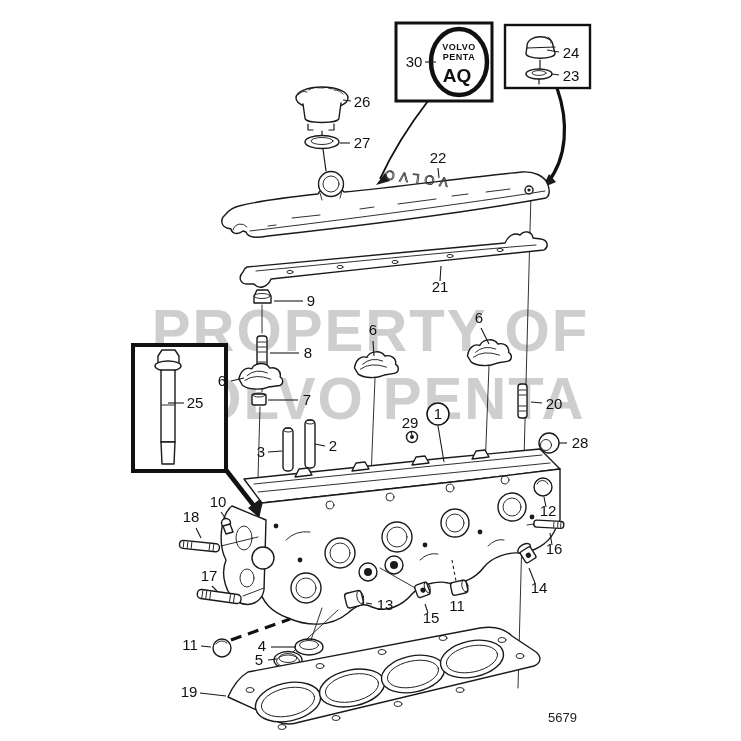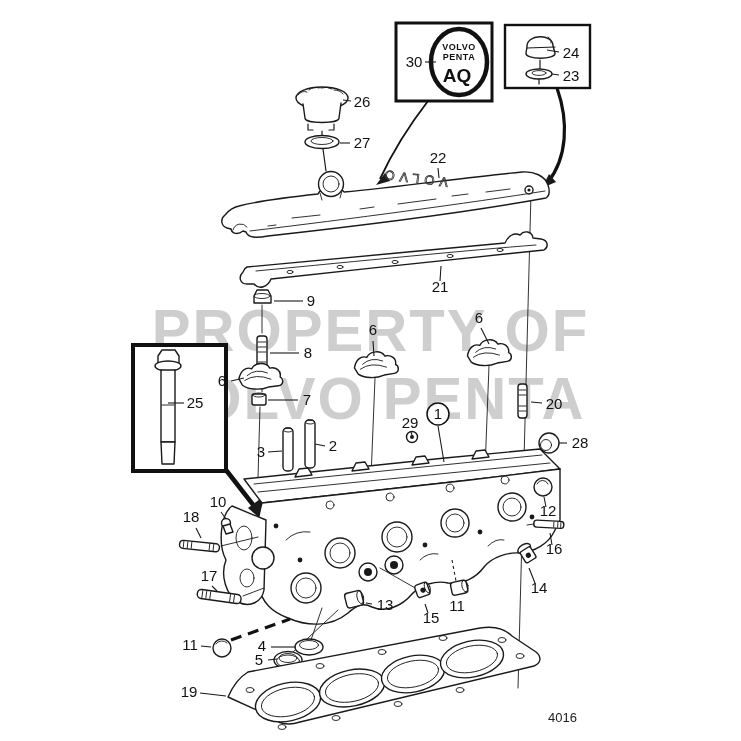--- a/index.html
+++ b/index.html
@@ -397,14 +397,14 @@
         <text x="385" y="610" class="callout">13</text>
         <text x="431" y="623" class="callout">15</text>
         <text x="457" y="611" class="callout">11</text>
         <text x="190" y="650" class="callout">11</text>
         <text x="262" y="651" class="callout">4</text>
         <text x="259" y="665" class="callout">5</text>
         <text x="189" y="697" class="callout">19</text>
       </g>
   </svg>
 
-  <div class="fignum">4016</div>
+  <div class="fignum">5679</div>
 </div>
 
 </body></html>

